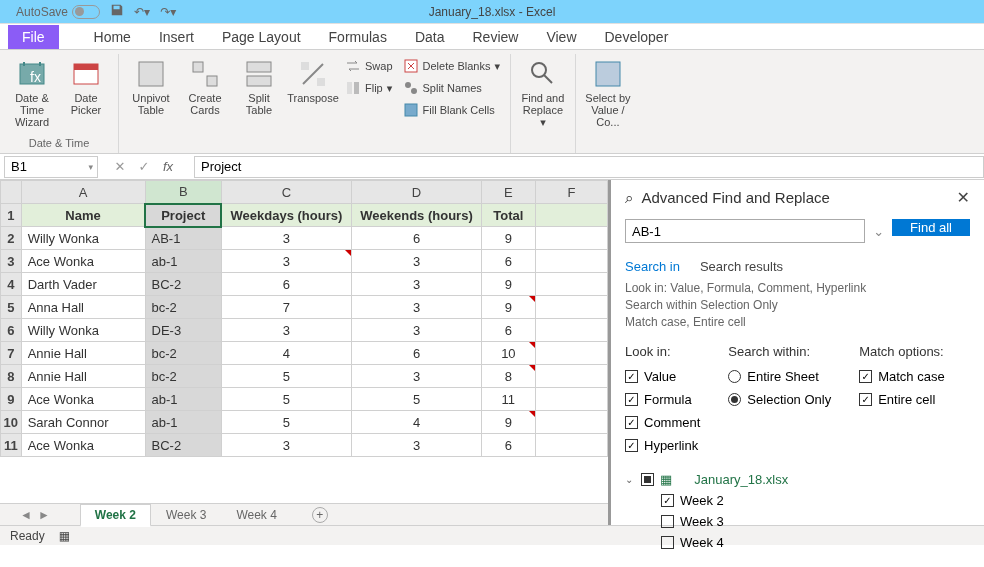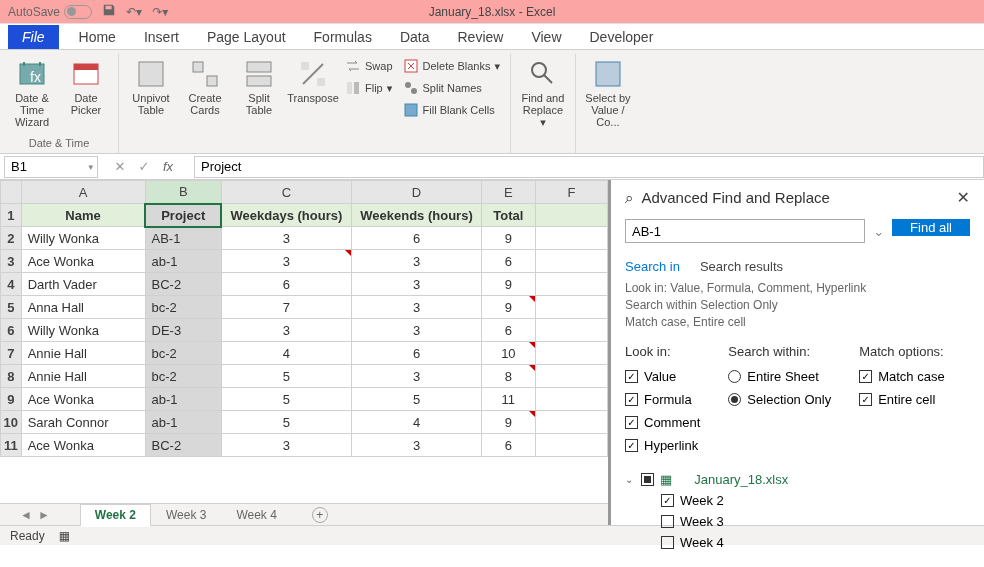--- a/index.html
+++ b/index.html
@@ -1,28 +1,28 @@
 <!DOCTYPE html>
 <html><head>
 <meta charset="utf-8">
 <style>
 * { box-sizing: border-box; margin: 0; padding: 0; font-family: 'Segoe UI', Tahoma, sans-serif; }
 body { width: 984px; height: 567px; background: #fff; overflow: hidden; font-size: 13px; }
 
-.titlebar { height: 24px; background: #fca5a5; display: flex; align-items: center; padding: 0 8px; border-bottom: 1px solid #e0e0e0; font-size: 12px; color: #666; }
+.titlebar { height: 24px; background: #7dd3fc; display: flex; align-items: center; padding: 0 16px; border-bottom: 1px solid #e0e0e0; font-size: 12px; color: #666; }
 .autosave { display: flex; align-items: center; gap: 4px; margin-right: 10px; }
 .toggle { width: 28px; height: 14px; border: 1px solid #999; border-radius: 8px; display: inline-flex; align-items: center; padding: 0 2px; font-size: 8px; color: #888; }
 .toggle-knob { width: 9px; height: 9px; border-radius: 50%; background: #999; }
 .qat { display: flex; gap: 10px; align-items: center; color: #666; }
 .qat svg { width: 14px; height: 14px; }
 .doc-title { position: absolute; left: 50%; transform: translateX(-50%); color: #444; }
 
 .menubar { height: 26px; background: #fff; display: flex; align-items: center; padding: 0 8px; border-bottom: 1px solid #d0d0d0; font-size: 14px; color: #444; }
 .menubar .menu-item { padding: 2px 14px; cursor: pointer; }
-.menubar .menu-item.file { background: #1d4ed8; color: #fff; padding: 4px 14px; margin-right: 6px; font-style: italic; }
+.menubar .menu-item.file { background: #8b5cf6; color: #fff; padding: 4px 14px; margin-right: 21px; }
 
 .ribbon { height: 104px; background: #f3f2f1; border-bottom: 1px solid #d0d0d0; display: flex; padding: 4px 0 0; }
 .ribbon-group { padding: 2px 6px 0; border-right: 1px solid #d8d8d8; display: flex; flex-direction: column; justify-content: space-between; }
 .ribbon-group-items { display: flex; gap: 2px; align-items: flex-start; }
 .ribbon-btn-lg { width: 52px; display: flex; flex-direction: column; align-items: center; text-align: center; font-size: 11px; color: #444; cursor: pointer; padding: 2px; }
 .ribbon-btn-lg svg { width: 32px; height: 32px; margin-bottom: 2px; }
 .ribbon-group-label { text-align: center; font-size: 11px; color: #666; padding: 2px 0 4px; }
 .ribbon-sm-col { display: flex; flex-direction: column; gap: 2px; font-size: 11px; color: #444; }
 .ribbon-sm-item { display: flex; align-items: center; gap: 4px; padding: 2px 4px; cursor: pointer; }
 .ribbon-sm-item svg { width: 16px; height: 16px; }

